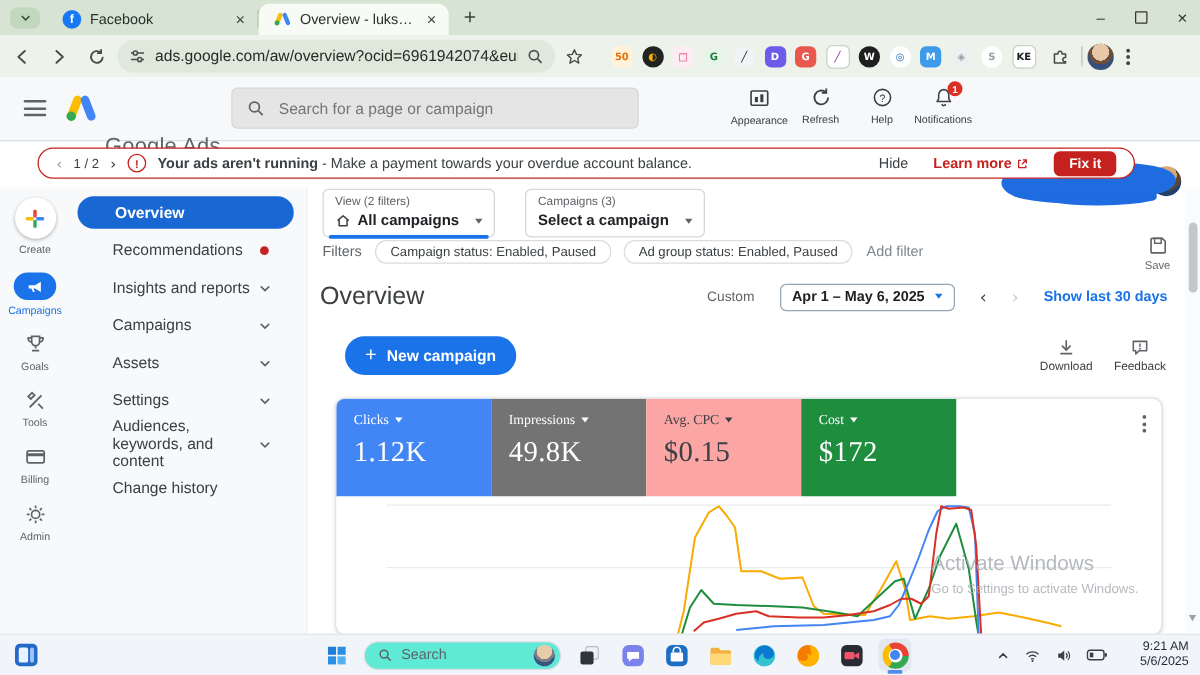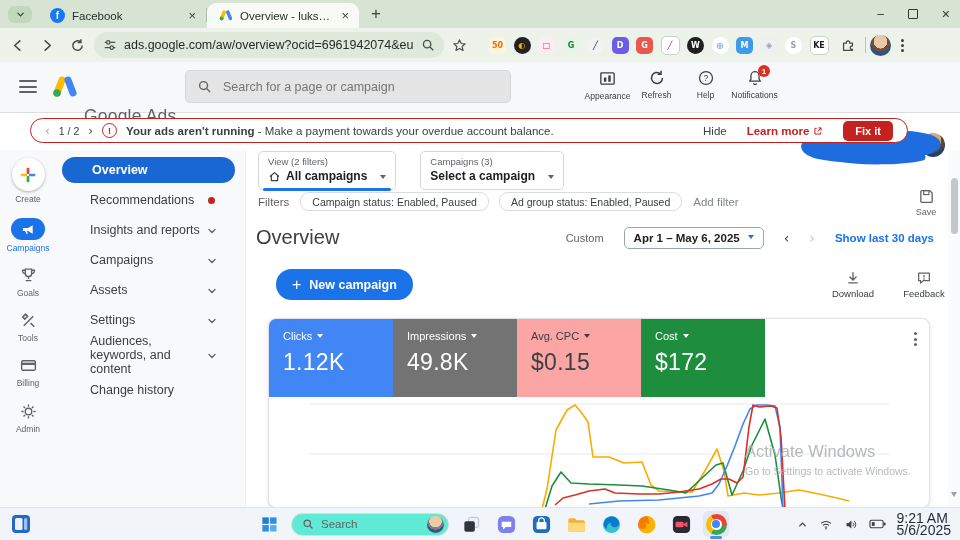--- a/index.html
+++ b/index.html
@@ -120,21 +120,21 @@
 
   
   .newcamp{position:absolute;left:276px;top:269px;height:31px;border-radius:16px;background:#1A73E8;color:#fff;
     display:flex;align-items:center;gap:8px;padding:0 16px;font-size:12.5px;font-weight:bold;cursor:pointer;}
   .plus{font-size:16px;font-weight:normal;line-height:1;}
   .iconbtn{position:absolute;display:flex;flex-direction:column;align-items:center;gap:2px;cursor:pointer;width:46px;}
   .iconbtn .lbl{font-size:9.5px;color:#3C4043;}
 
   
   .card{position:absolute;left:268px;top:318px;width:662px;height:190px;background:#fff;border:1px solid #E0E3E7;
-    border-radius:8px;box-shadow:0 1px 3px rgba(60,64,67,.18);box-sizing:border-box;overflow:hidden;}
+    border-radius:8px;box-shadow:0 1px 3px rgba(60,64,67,.18);box-sizing:border-box;overflow:hidden;font-family:Liberation Serif, serif;}
   .metrics{display:flex;}
   .mcard{width:124px;height:78px;box-sizing:border-box;padding:11px 0 0 14px;cursor:pointer;}
   .mlabel{font-size:11px;display:flex;align-items:center;}
   .mlabel .caret{border-top-color:currentColor;margin-left:5px;margin-top:2px;border-width:3.4px;border-top-width:4.2px;}
   .mvalue{font-size:23px;margin-top:7px;letter-spacing:.3px;}
   .cardkebab{position:absolute;right:12px;top:13px;display:flex;flex-direction:column;gap:2.5px;cursor:pointer;}
   .cardkebab i{width:3px;height:3px;border-radius:50%;background:#5F6368;}
   .chartwrap{position:absolute;left:40px;top:78px;width:580px;height:112px;}
 
   
@@ -158,21 +158,21 @@
     background:radial-gradient(circle at 50% 30%,#E8CBA9 0 42%,#7A7F87 43% 58%,#3A5480 59% 100%);}
   .app{width:26px;height:26px;display:flex;align-items:center;justify-content:center;cursor:pointer;position:relative;border-radius:5px;}
   .app.active{background:#E2E8F0;}
   .app.active::after{content:"";position:absolute;bottom:-2px;left:7px;width:12px;height:3px;border-radius:2px;background:#4F8EE8;}
   .chromeball{width:21px;height:21px;border-radius:50%;
     background:conic-gradient(from 330deg,#EA4335 0 120deg,#34A853 0 240deg,#FBBC05 0 360deg);
     display:flex;align-items:center;justify-content:center;}
   .chromeball .in{width:11px;height:11px;border-radius:50%;background:#fff;display:flex;align-items:center;justify-content:center;}
   .chromeball .core{width:8px;height:8px;border-radius:50%;background:#4285F4;}
   .tray{position:absolute;right:74px;top:0;height:32px;display:flex;align-items:center;gap:11px;}
-  .clock{position:absolute;right:9px;top:4px;text-align:left;font-size:14px;line-height:12px;color:#1F2937;cursor:default;}
+  .clock{position:absolute;right:9px;top:4px;text-align:right;font-size:10px;line-height:12px;color:#1F2937;cursor:default;}
 </style>
 </head>
 <body>
 
 <div class="screen">
 
   <div class="tabstrip">
     <div class="tabsearch">
       <svg width="9" height="9" viewBox="0 0 10 10">
           <path d="M2 3.5 L5 6.5 L8 3.5" fill="none" stroke="#3A4A3C" stroke-width="1.4" stroke-linecap="round"></path>
@@ -512,21 +512,21 @@
     <span class="plus">+</span>
     <span>New campaign</span>
   </div>
   <div class="iconbtn" style="left:830px;top:270px;">
     <svg width="16" height="16" viewBox="0 0 18 18">
         <path d="M9 3 V11 M5.5 7.8 L9 11.3 L12.5 7.8" fill="none" stroke="#5F6368" stroke-width="1.5" stroke-linecap="round"></path>
         <path d="M4.2 14.5 H13.8" stroke="#5F6368" stroke-width="1.5" stroke-linecap="round"></path>
       </svg>
     <span class="lbl">Download</span>
   </div>
-  <div class="iconbtn" style="left:889px;top:270px;margin-left:12px;">
+  <div class="iconbtn" style="left:889px;top:270px;">
     <svg width="16" height="16" viewBox="0 0 18 18">
         <path d="M3 3.5 H15 V12 H8.2 L5.2 14.8 V12 H3 Z" fill="none" stroke="#5F6368" stroke-width="1.4" stroke-linejoin="round"></path>
         <line x1="9" y1="5.5" x2="9" y2="8.3" stroke="#5F6368" stroke-width="1.4"></line>
         <circle cx="9" cy="10.1" r="0.9" fill="#5F6368"></circle>
       </svg>
     <span class="lbl">Feedback</span>
   </div>
 
   <div class="card">
     <div class="metrics" id="metrics">

